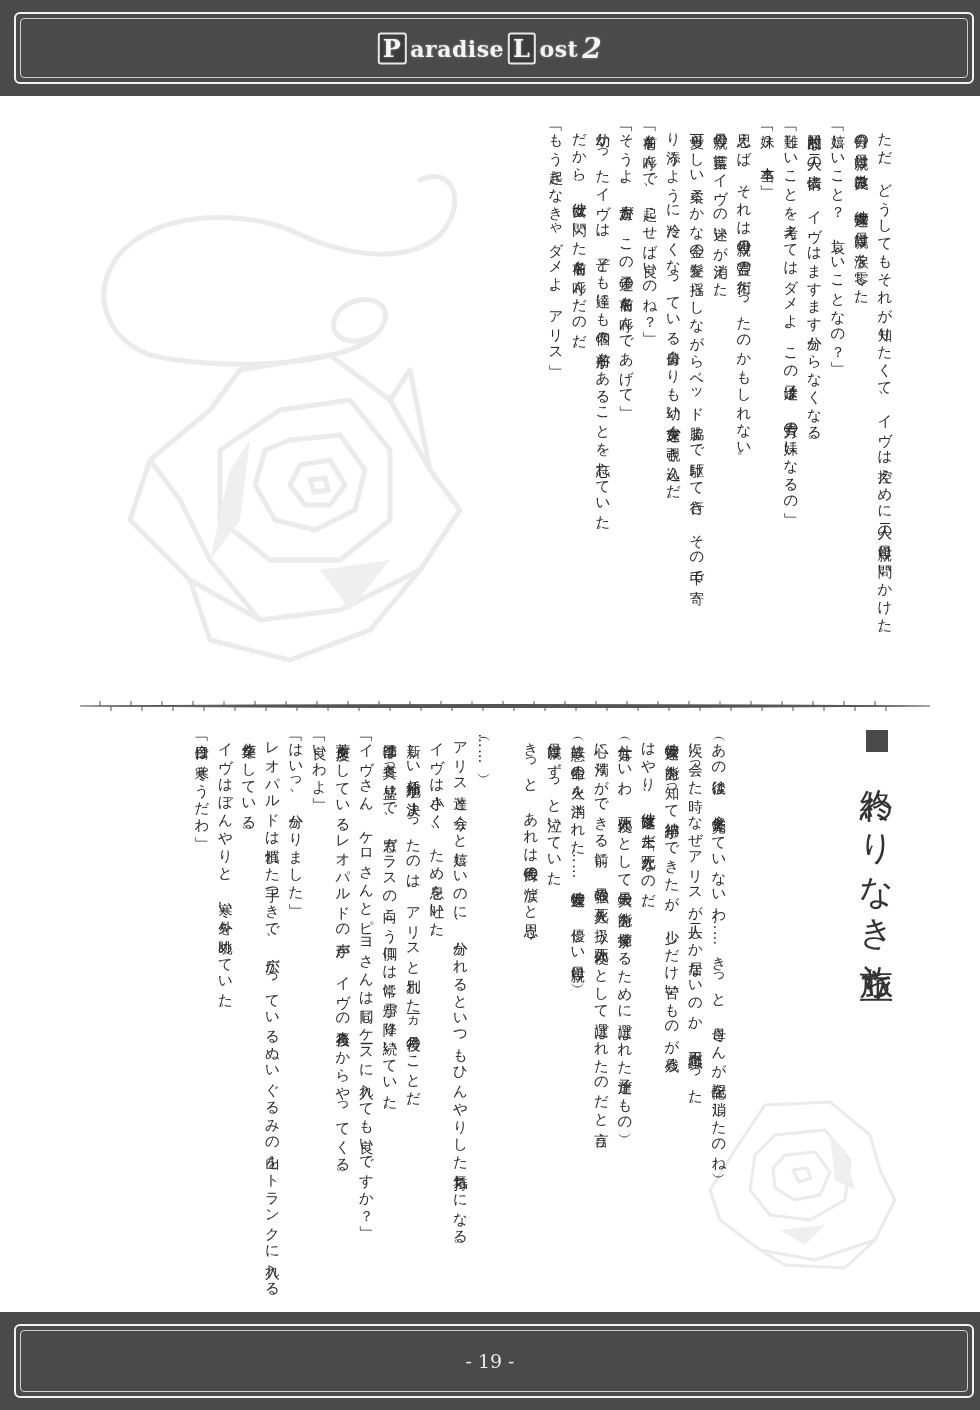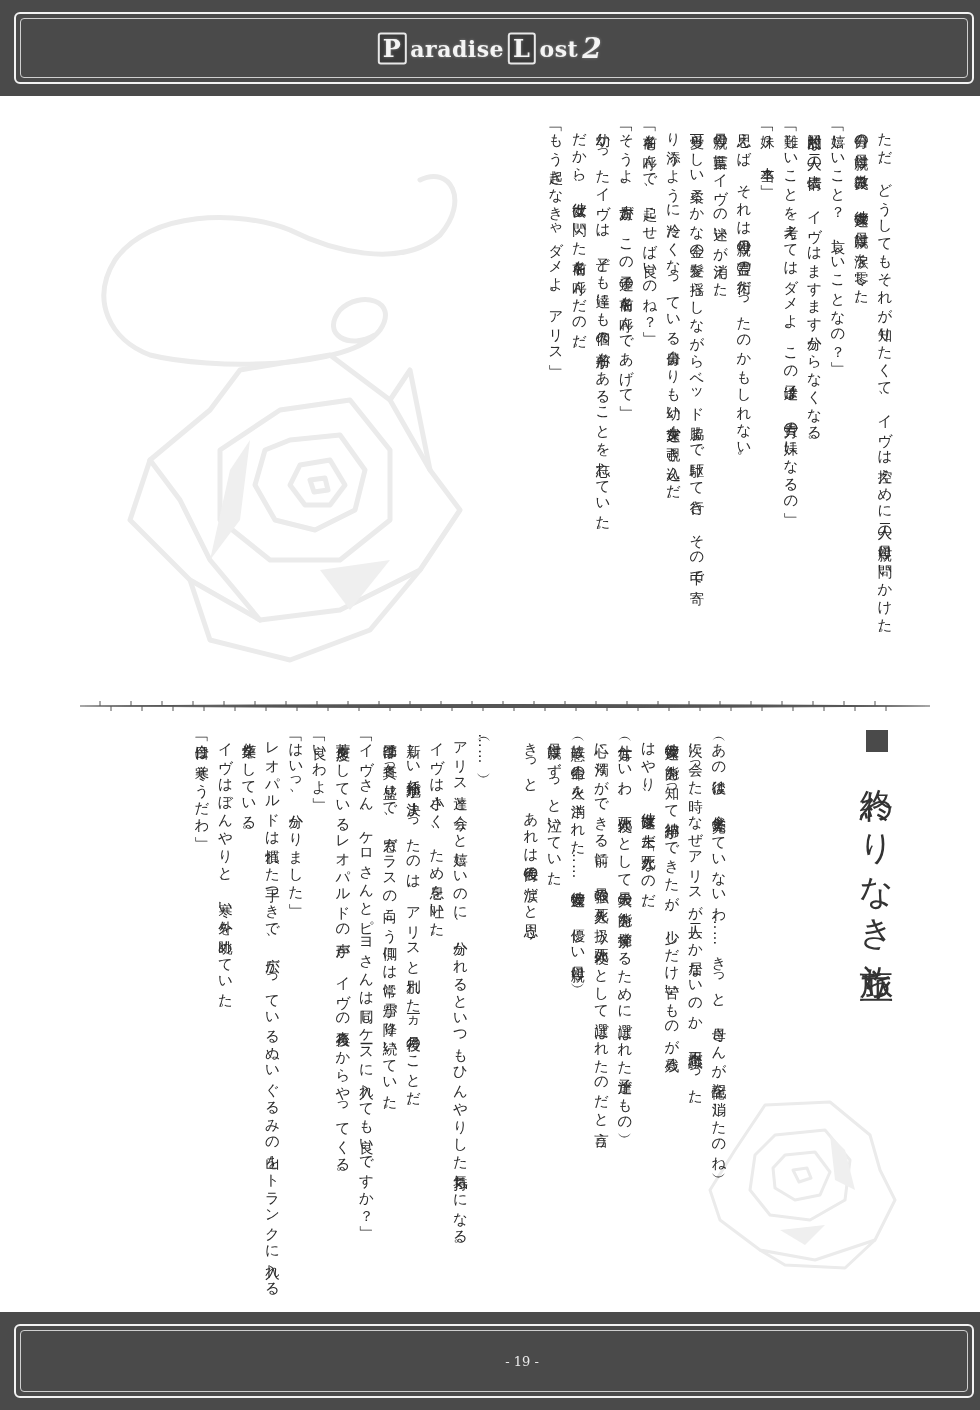--- a/index.html
+++ b/index.html
@@ -27,21 +27,21 @@
     color: #f4f4f4; font-size: 22px; font-weight: bold; letter-spacing: 0.5px;
     text-shadow: 0 0 3px #888;
   }
   .logo .cap {
     display: inline-block; border: 2px solid #e8e8e8; border-radius: 3px;
     padding: 0 3px; background: #3a3a3a; font-size: 24px; line-height: 28px;
   }
   .logo .num { font-size: 28px; font-style: italic; }
   .pagenum {
     position: absolute; left: 50%; top: 50%; transform: translate(-50%, -50%);
-    color: #eaeaea; font-family: "DejaVu Serif", "Liberation Serif", serif; font-size: 13px; margin-left: 32px;
+    color: #eaeaea; font-family: "DejaVu Serif", "Liberation Serif", serif; font-size: 19px;
   }
 
   .rose {
     position: absolute; pointer-events: none;
   }
 
   .vtext {
     position: absolute;
     writing-mode: vertical-rl;
     font-size: 14.5px;

